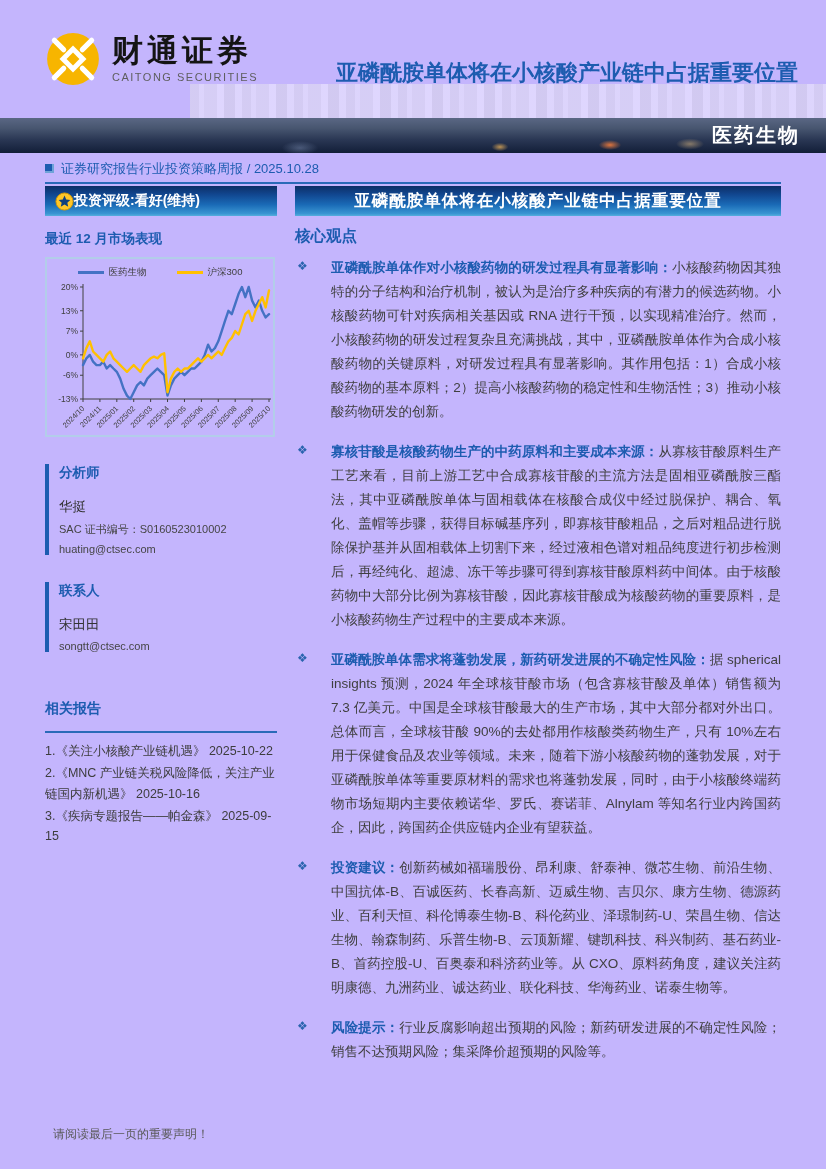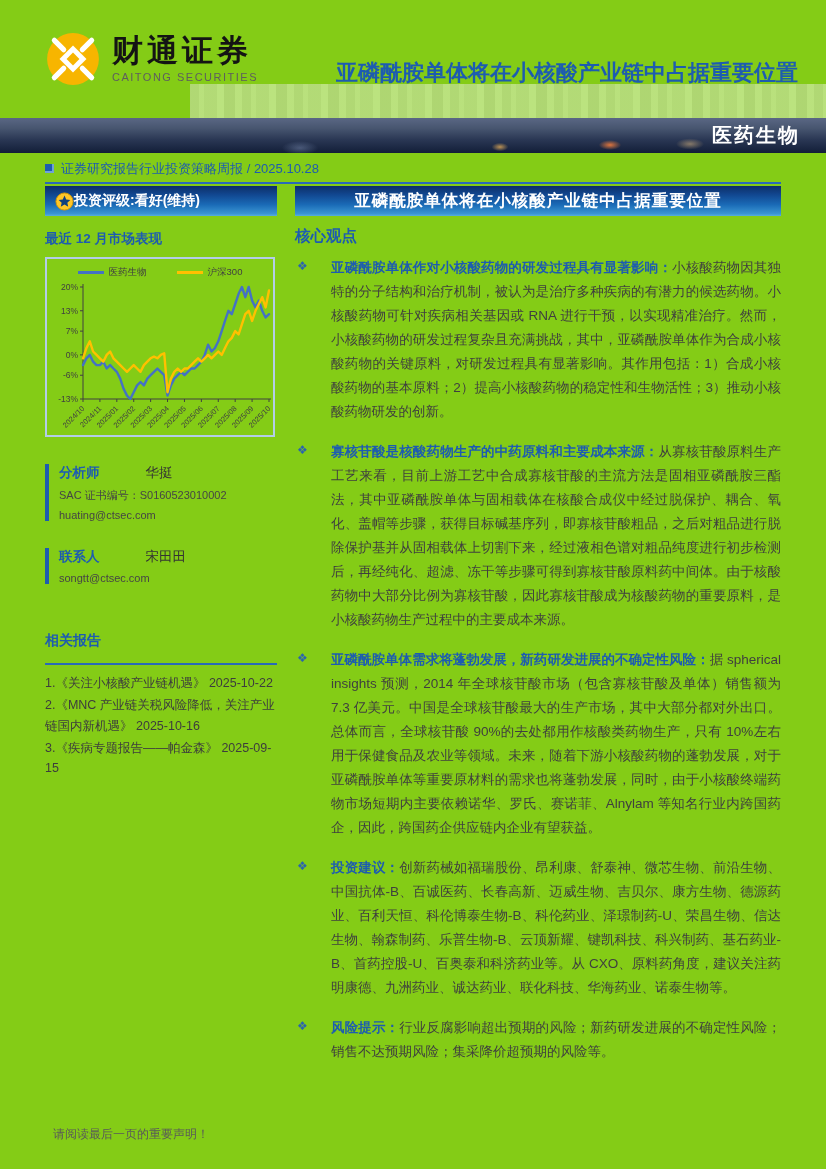--- a/index.html
+++ b/index.html
@@ -1,16 +1,16 @@
 <!DOCTYPE html>
 <html><head>
 <meta charset="utf-8">
 <style>
   html,body{margin:0;padding:0;background:#fff;}
-  .page{position:relative;width:826px;height:1169px;background:#84cc16;overflow:hidden;
+  .page{position:relative;width:826px;height:1169px;background:#c4b5fd;overflow:hidden;
         font-family:"Liberation Sans","DejaVu Sans",sans-serif;}
 
   
   .logo{position:absolute;left:44px;top:30px;display:flex;align-items:center;gap:10px;}
   .logo-cn{font-size:31px;font-weight:bold;color:#141414;letter-spacing:4px;
            font-family:"Liberation Serif","DejaVu Serif",serif;line-height:1.05;}
   .logo-en{font-size:11px;color:#5e5e5e;letter-spacing:1.5px;margin-top:3px;}
   .doc-title{position:absolute;right:28px;top:58px;font-size:22px;font-weight:bold;color:#1d5cb0;
              white-space:nowrap;z-index:2;}
   .skyline-wm{position:absolute;left:190px;right:0;top:84px;height:34px;opacity:.45;z-index:1;
@@ -42,21 +42,21 @@
   .rating-bar{padding:0 10px;font-size:14px;}
   .badge{display:inline-flex;flex:none;}
   .chart-title{margin-top:14px;color:#1d5cb0;font-weight:bold;font-size:13.5px;}
   .chart-box{margin-top:9px;border:2px solid #b3cde9;height:176px;width:226px;position:relative;}
   .legend{position:absolute;top:7px;left:0;right:0;display:flex;justify-content:center;gap:30px;}
   .legend-item{display:flex;align-items:center;gap:5px;font-size:9.5px;color:#404040;}
   .legend-swatch{width:26px;height:3px;}
   .perf-svg{position:absolute;left:0;top:20px;}
 
   .person{margin-top:27px;border-left:4px solid #1d5cb0;padding-left:10px;}
-  .role-row{display:flex;gap:46px;align-items:baseline;}
+  .role-row{display:flex;gap:16px;align-items:baseline;flex-direction:column;}
   .role{color:#1d5cb0;font-weight:bold;font-size:13.5px;}
   .pname{color:#333;font-size:13.5px;}
   .pdetail{color:#454545;font-size:11px;margin-top:6px;}
 
   .related{margin-top:48px;}
   .related-title{color:#1d5cb0;font-weight:bold;font-size:14px;padding-bottom:13px;border-bottom:2px solid #2a6ab8;}
   .related-list{margin:8px 0 0;padding:0;list-style:none;font-size:12.5px;color:#3d3d3d;line-height:1.62;}
   .related-list li{margin-bottom:2px;}
 
   
@@ -218,21 +218,21 @@
         <div class="bullet">
           <span class="bullet-marker">❖</span>
           <div class="bullet-text"><span class="bullet-lead">亚磷酰胺单体作对小核酸药物的研发过程具有显著影响：</span><span>小核酸药物因其独特的分子结构和治疗机制，被认为是治疗多种疾病的有潜力的候选药物。小核酸药物可针对疾病相关基因或 RNA 进行干预，以实现精准治疗。然而，小核酸药物的研发过程复杂且充满挑战，其中，亚磷酰胺单体作为合成小核酸药物的关键原料，对研发过程具有显著影响。其作用包括：1）合成小核酸药物的基本原料；2）提高小核酸药物的稳定性和生物活性；3）推动小核酸药物研发的创新。</span></div>
         </div>
         <div class="bullet">
           <span class="bullet-marker">❖</span>
           <div class="bullet-text"><span class="bullet-lead">寡核苷酸是核酸药物生产的中药原料和主要成本来源：</span><span>从寡核苷酸原料生产工艺来看，目前上游工艺中合成寡核苷酸的主流方法是固相亚磷酰胺三酯法，其中亚磷酰胺单体与固相载体在核酸合成仪中经过脱保护、耦合、氧化、盖帽等步骤，获得目标碱基序列，即寡核苷酸粗品，之后对粗品进行脱除保护基并从固相载体上切割下来，经过液相色谱对粗品纯度进行初步检测后，再经纯化、超滤、冻干等步骤可得到寡核苷酸原料药中间体。由于核酸药物中大部分比例为寡核苷酸，因此寡核苷酸成为核酸药物的重要原料，是小核酸药物生产过程中的主要成本来源。</span></div>
         </div>
         <div class="bullet">
           <span class="bullet-marker">❖</span>
-          <div class="bullet-text"><span class="bullet-lead">亚磷酰胺单体需求将蓬勃发展，新药研发进展的不确定性风险：</span><span>据 spherical insights 预测，2014 年全球核苷酸市场（包含寡核苷酸及单体）销售额为 7.3 亿美元。中国是全球核苷酸最大的生产市场，其中大部分都对外出口。总体而言，全球核苷酸 90%的去处都用作核酸类药物生产，只有 10%左右用于保健食品及农业等领域。未来，随着下游小核酸药物的蓬勃发展，对于亚磷酰胺单体等重要原材料的需求也将蓬勃发展，同时，由于小核酸终端药物市场短期内主要依赖诺华、罗氏、赛诺菲、Alnylam 等知名行业内跨国药企，因此，跨国药企供应链内企业有望获益。</span></div>
+          <div class="bullet-text"><span class="bullet-lead">亚磷酰胺单体需求将蓬勃发展，新药研发进展的不确定性风险：</span><span>据 spherical insights 预测，2024 年全球核苷酸市场（包含寡核苷酸及单体）销售额为 7.3 亿美元。中国是全球核苷酸最大的生产市场，其中大部分都对外出口。总体而言，全球核苷酸 90%的去处都用作核酸类药物生产，只有 10%左右用于保健食品及农业等领域。未来，随着下游小核酸药物的蓬勃发展，对于亚磷酰胺单体等重要原材料的需求也将蓬勃发展，同时，由于小核酸终端药物市场短期内主要依赖诺华、罗氏、赛诺菲、Alnylam 等知名行业内跨国药企，因此，跨国药企供应链内企业有望获益。</span></div>
         </div>
         <div class="bullet">
           <span class="bullet-marker">❖</span>
           <div class="bullet-text"><span class="bullet-lead">投资建议：</span><span>创新药械如福瑞股份、昂利康、舒泰神、微芯生物、前沿生物、中国抗体-B、百诚医药、长春高新、迈威生物、吉贝尔、康方生物、德源药业、百利天恒、科伦博泰生物-B、科伦药业、泽璟制药-U、荣昌生物、信达生物、翰森制药、乐普生物-B、云顶新耀、键凯科技、科兴制药、基石药业-B、首药控股-U、百奥泰和科济药业等。从 CXO、原料药角度，建议关注药明康德、九洲药业、诚达药业、联化科技、华海药业、诺泰生物等。</span></div>
         </div>
         <div class="bullet">
           <span class="bullet-marker">❖</span>
           <div class="bullet-text"><span class="bullet-lead">风险提示：</span><span>行业反腐影响超出预期的风险；新药研发进展的不确定性风险；销售不达预期风险；集采降价超预期的风险等。</span></div>
         </div>
       </div>

